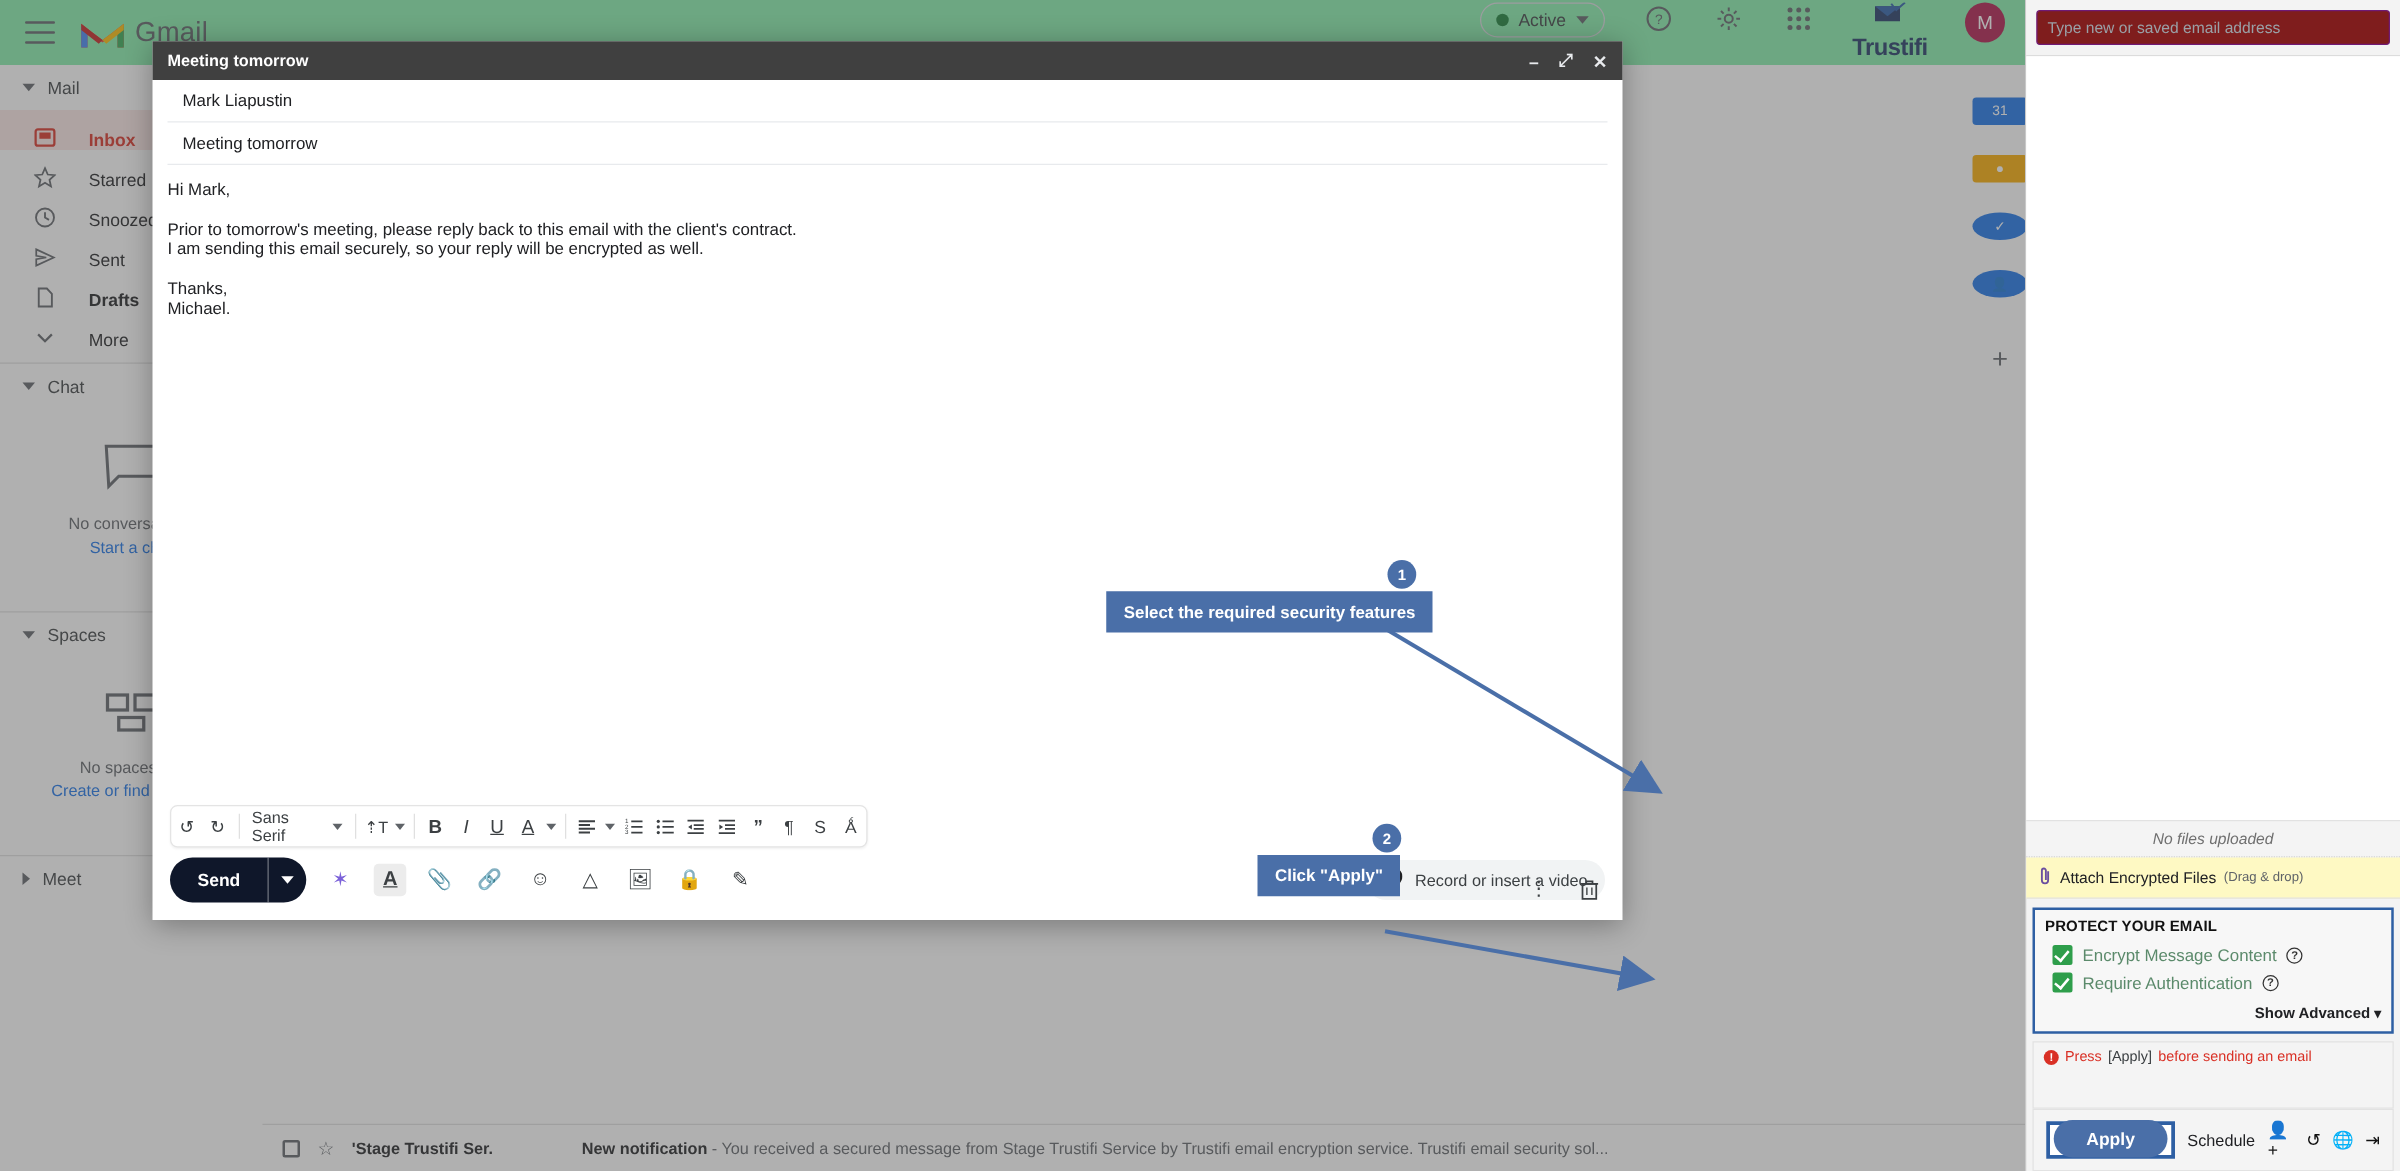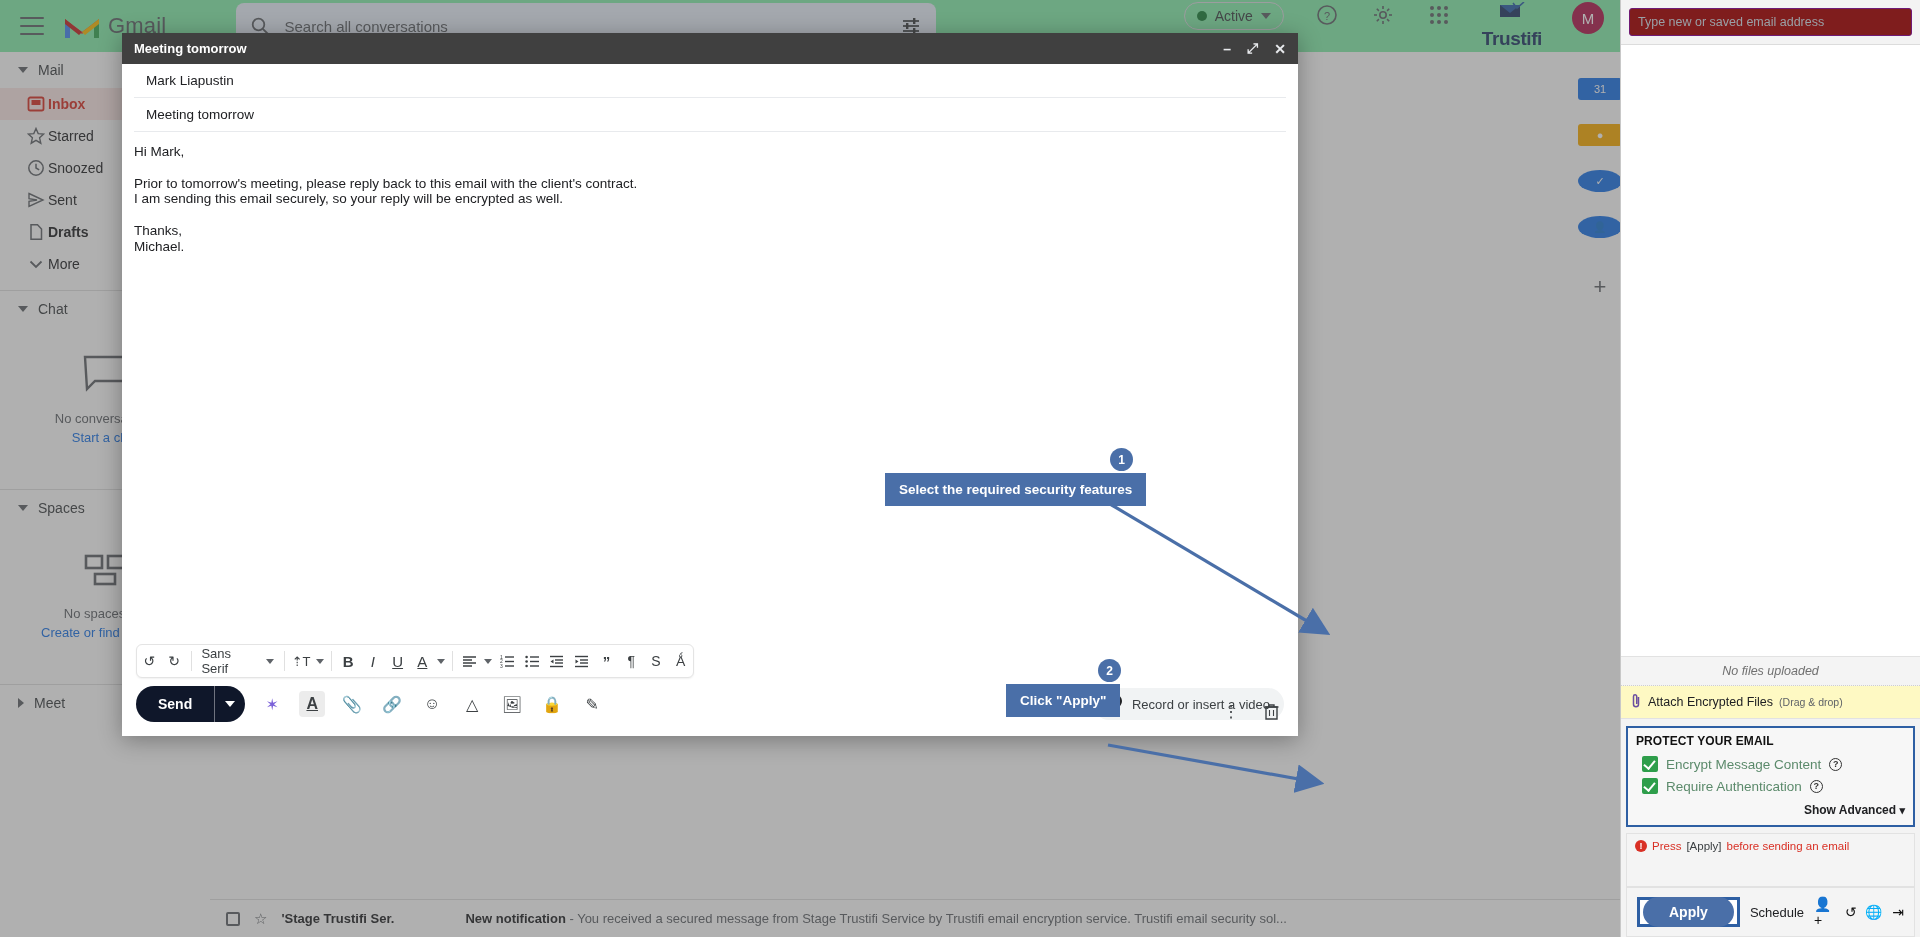--- a/index.html
+++ b/index.html
@@ -63,21 +63,21 @@
 
   
   .gm-nav { position:absolute; left:0; top:52px; width:210px; bottom:0; background:#fff; }
   .nav-section-title {
     display:flex; align-items:center; gap:10px; padding:10px 0 10px 18px;
     font-size:14px; color:#3c4043;
   }
   .tri-dn { width:0;height:0;border-left:5px solid transparent;border-right:5px solid transparent;border-top:6px solid #5f6368; }
   .tri-rt { width:0;height:0;border-top:5px solid transparent;border-bottom:5px solid transparent;border-left:6px solid #5f6368; }
   .nav-item {
-    display:flex; align-items:center; gap:2px; height:32px;
+    display:flex; align-items:flex-end; gap:25px; height:32px;
     padding-left:26px; font-size:14px; color:#202124;
     border-radius:0 16px 16px 0; margin-right:12px;
   }
   .nav-item .nicon { width:20px; height:20px; display:flex; align-items:center; justify-content:center; color:#5f6368; }
   .nav-item.active { background:#fce8e6; color:#d93025; font-weight:bold; }
   .nav-item.active .nicon { color:#d93025; }
   .nav-item.bold { font-weight:bold; }
   .nav-divider { height:1px; background:#e0e0e0; margin:10px 0 0 0; }
   .empty-block { text-align:center; color:#5f6368; font-size:13px; padding-top:28px; }
   .empty-block .ebicon { display:flex; justify-content:center; margin-bottom:18px; color:#5f6368; }
@@ -232,43 +232,20 @@
           <svg width="40" height="30" viewBox="0 0 40 30">
             <path d="M3 27V8l9 7 8 6 8-6 9-7v19h-5V14l-12 9-12-9v13z" fill="#ea4335"></path>
             <path d="M3 27h5V14l-5-4z" fill="#4285f4"></path>
             <path d="M32 27h5V10l-5 4z" fill="#34a853"></path>
             <path d="M3 8l9 7 8 6-3 3-14-11z" fill="#c5221f"></path>
             <path d="M37 8l-9 7-8 6 3 3 14-11z" fill="#fbbc04"></path>
           </svg>
         </span>
         <span class="gname">Gmail</span>
       </div>
-      <div class="searchbar">
-        <span class="sicon">
-          <svg width="20" height="20" viewBox="0 0 20 20">
-              <circle cx="8.5" cy="8.5" r="5.8" fill="none" stroke="#5f6368" stroke-width="1.8"></circle>
-              <line x1="12.8" y1="12.8" x2="18" y2="18" stroke="#5f6368" stroke-width="1.8"></line>
-            </svg>
-        </span>
-        <span class="splace">Search all conversations</span>
-        <span class="tune">
-          <svg width="22" height="22" viewBox="0 0 22 22">
-              <g stroke="#3c4043" stroke-width="1.7">
-                <line x1="3" y1="6" x2="19" y2="6"></line>
-                <line x1="3" y1="11" x2="19" y2="11"></line>
-                <line x1="3" y1="16" x2="19" y2="16"></line>
-              </g>
-              <g fill="#3c4043">
-                <rect x="13" y="3" width="2.4" height="6"></rect>
-                <rect x="6" y="8" width="2.4" height="6"></rect>
-                <rect x="13" y="13" width="2.4" height="6"></rect>
-              </g>
-            </svg>
-        </span>
-      </div>
       <div class="hdr-right">
         <div class="active-pill">
           <span class="dot-green"></span>
           <span>Active</span>
           <span class="caret-dn"></span>
         </div>
         <div class="icon-btn">
           <svg width="22" height="22" viewBox="0 0 22 22">
               <circle cx="11" cy="11" r="9" fill="none" stroke="#5f6368" stroke-width="1.6"></circle>
               <text x="11" y="15.5" font-size="11" text-anchor="middle" fill="#5f6368" font-family="Liberation Sans">?</text>

